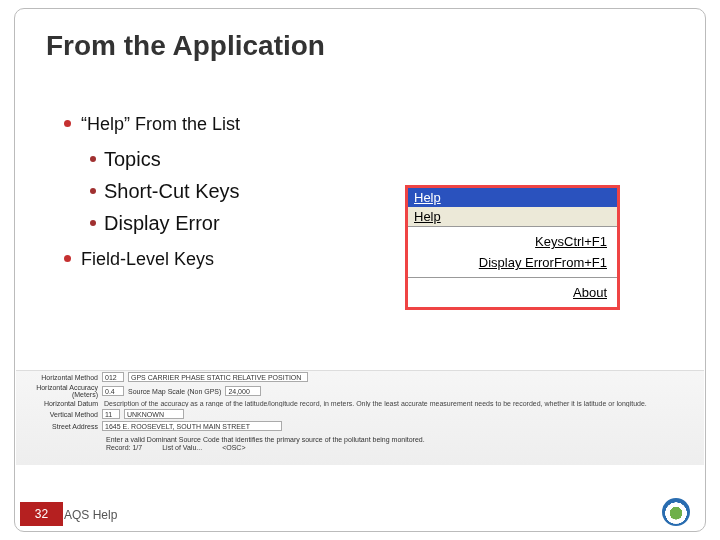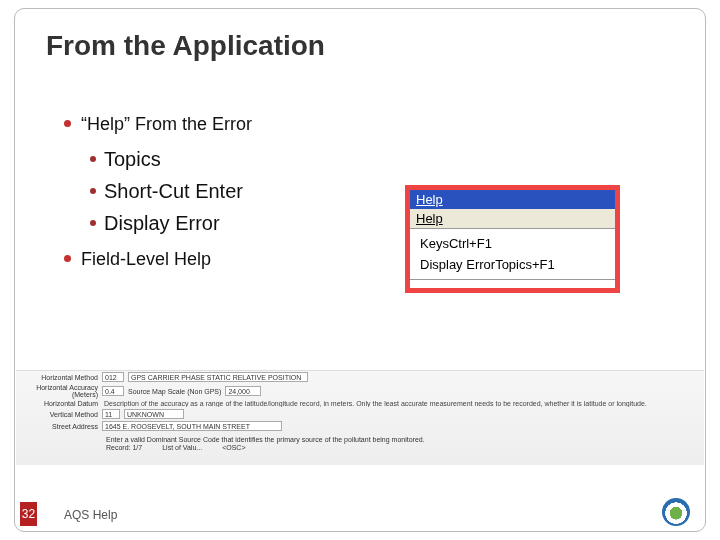--- a/index.html
+++ b/index.html
@@ -47,41 +47,42 @@
     width: 6px; height: 6px; border-radius: 50%;
     background: #a03030;
     margin-right: 8px; vertical-align: middle; margin-bottom: 3px;
   }
 
   
   .menu-wrap {
     position: absolute;
     left: 405px; top: 185px;
     width: 215px;
-    border: 5px solid #ef4444;
+    border: 3px solid #ef4444;
     background: #fff;
     font-family: Tahoma, Arial, sans-serif;
     font-size: 13px;
   }
   .menu-title {
     background: #2a52be;
     color: #fff;
     padding: 2px 6px;
     text-decoration: underline;
   }
   .menu-head {
     background: #ece9d8;
     border-bottom: 1px solid #999;
     padding: 2px 6px;
     text-decoration: underline;
   }
   .menu-body { padding: 4px 0; }
   .menu-row {
-    display: flex; justify-content: flex-start;
+    display: flex; justify-content: flex-end;
     padding: 3px 10px;
+    text-decoration: underline;
     color: #000;
   }
   .menu-sep { border-top: 1px solid #999; margin: 4px 0; }
 
   
   .form-strip {
     position: absolute;
     left: 16px; top: 370px;
     width: 688px; height: 95px;
     background: linear-gradient(#f6f6f6, #eee);
@@ -114,21 +115,21 @@
   .fs-foot {
     display: flex; gap: 20px;
     margin-left: 90px;
     padding: 1px 0;
   }
 
   
   .slide-num {
     position: absolute;
     left: 20px; bottom: 14px;
-    width: 17px; height: 24px;
+    width: 43px; height: 24px;
     background: #b52020;
     color: #fff;
     font-size: 12px;
     display: flex; align-items: center; justify-content: center;
   }
   .footer-text {
     position: absolute;
     left: 64px; bottom: 18px;
     font-size: 12px; color: #555; text-align: right;
   }
@@ -142,40 +143,44 @@
   }
 </style>
 </head>
 <body>
 
 <div class="frame"></div>
 
 <div class="title">From the Application</div>
 
 <div class="bullets">
-  <div class="lvl1">“Help” From the Error</div>
+  <div class="lvl1">“Help” From the List</div>
   <div class="lvl2">Topics</div>
-  <div class="lvl2">Short-Cut Enter</div>
+  <div class="lvl2">Short-Cut Keys</div>
   <div class="lvl2">Display Error</div>
-  <div class="lvl1" style="margin-top:6px;">Field-Level Help</div>
+  <div class="lvl1" style="margin-top:6px;">Field-Level Keys</div>
 </div>
 
 <div class="menu-wrap">
   <div class="menu-title">Help</div>
   <div class="menu-head">Help</div>
   <div class="menu-body">
     <div class="menu-row">
       <span>Keys</span>
       <span>Ctrl+F1</span>
     </div>
     <div class="menu-row">
       <span>Display Error</span>
-      <span>Topics+F1</span>
+      <span>From+F1</span>
     </div>
     <div class="menu-sep"></div>
+    <div class="menu-row">
+      <span>About</span>
+      <span></span>
+    </div>
   </div>
 </div>
 
 <div class="form-strip">
   <div class="row">
     <div class="fs-label">Horizontal Method</div>
     <div class="fs-field" style="width:22px">012</div>
     <div class="fs-field" style="width:180px">GPS CARRIER PHASE STATIC RELATIVE POSITION</div>
   </div>
   <div class="row">

